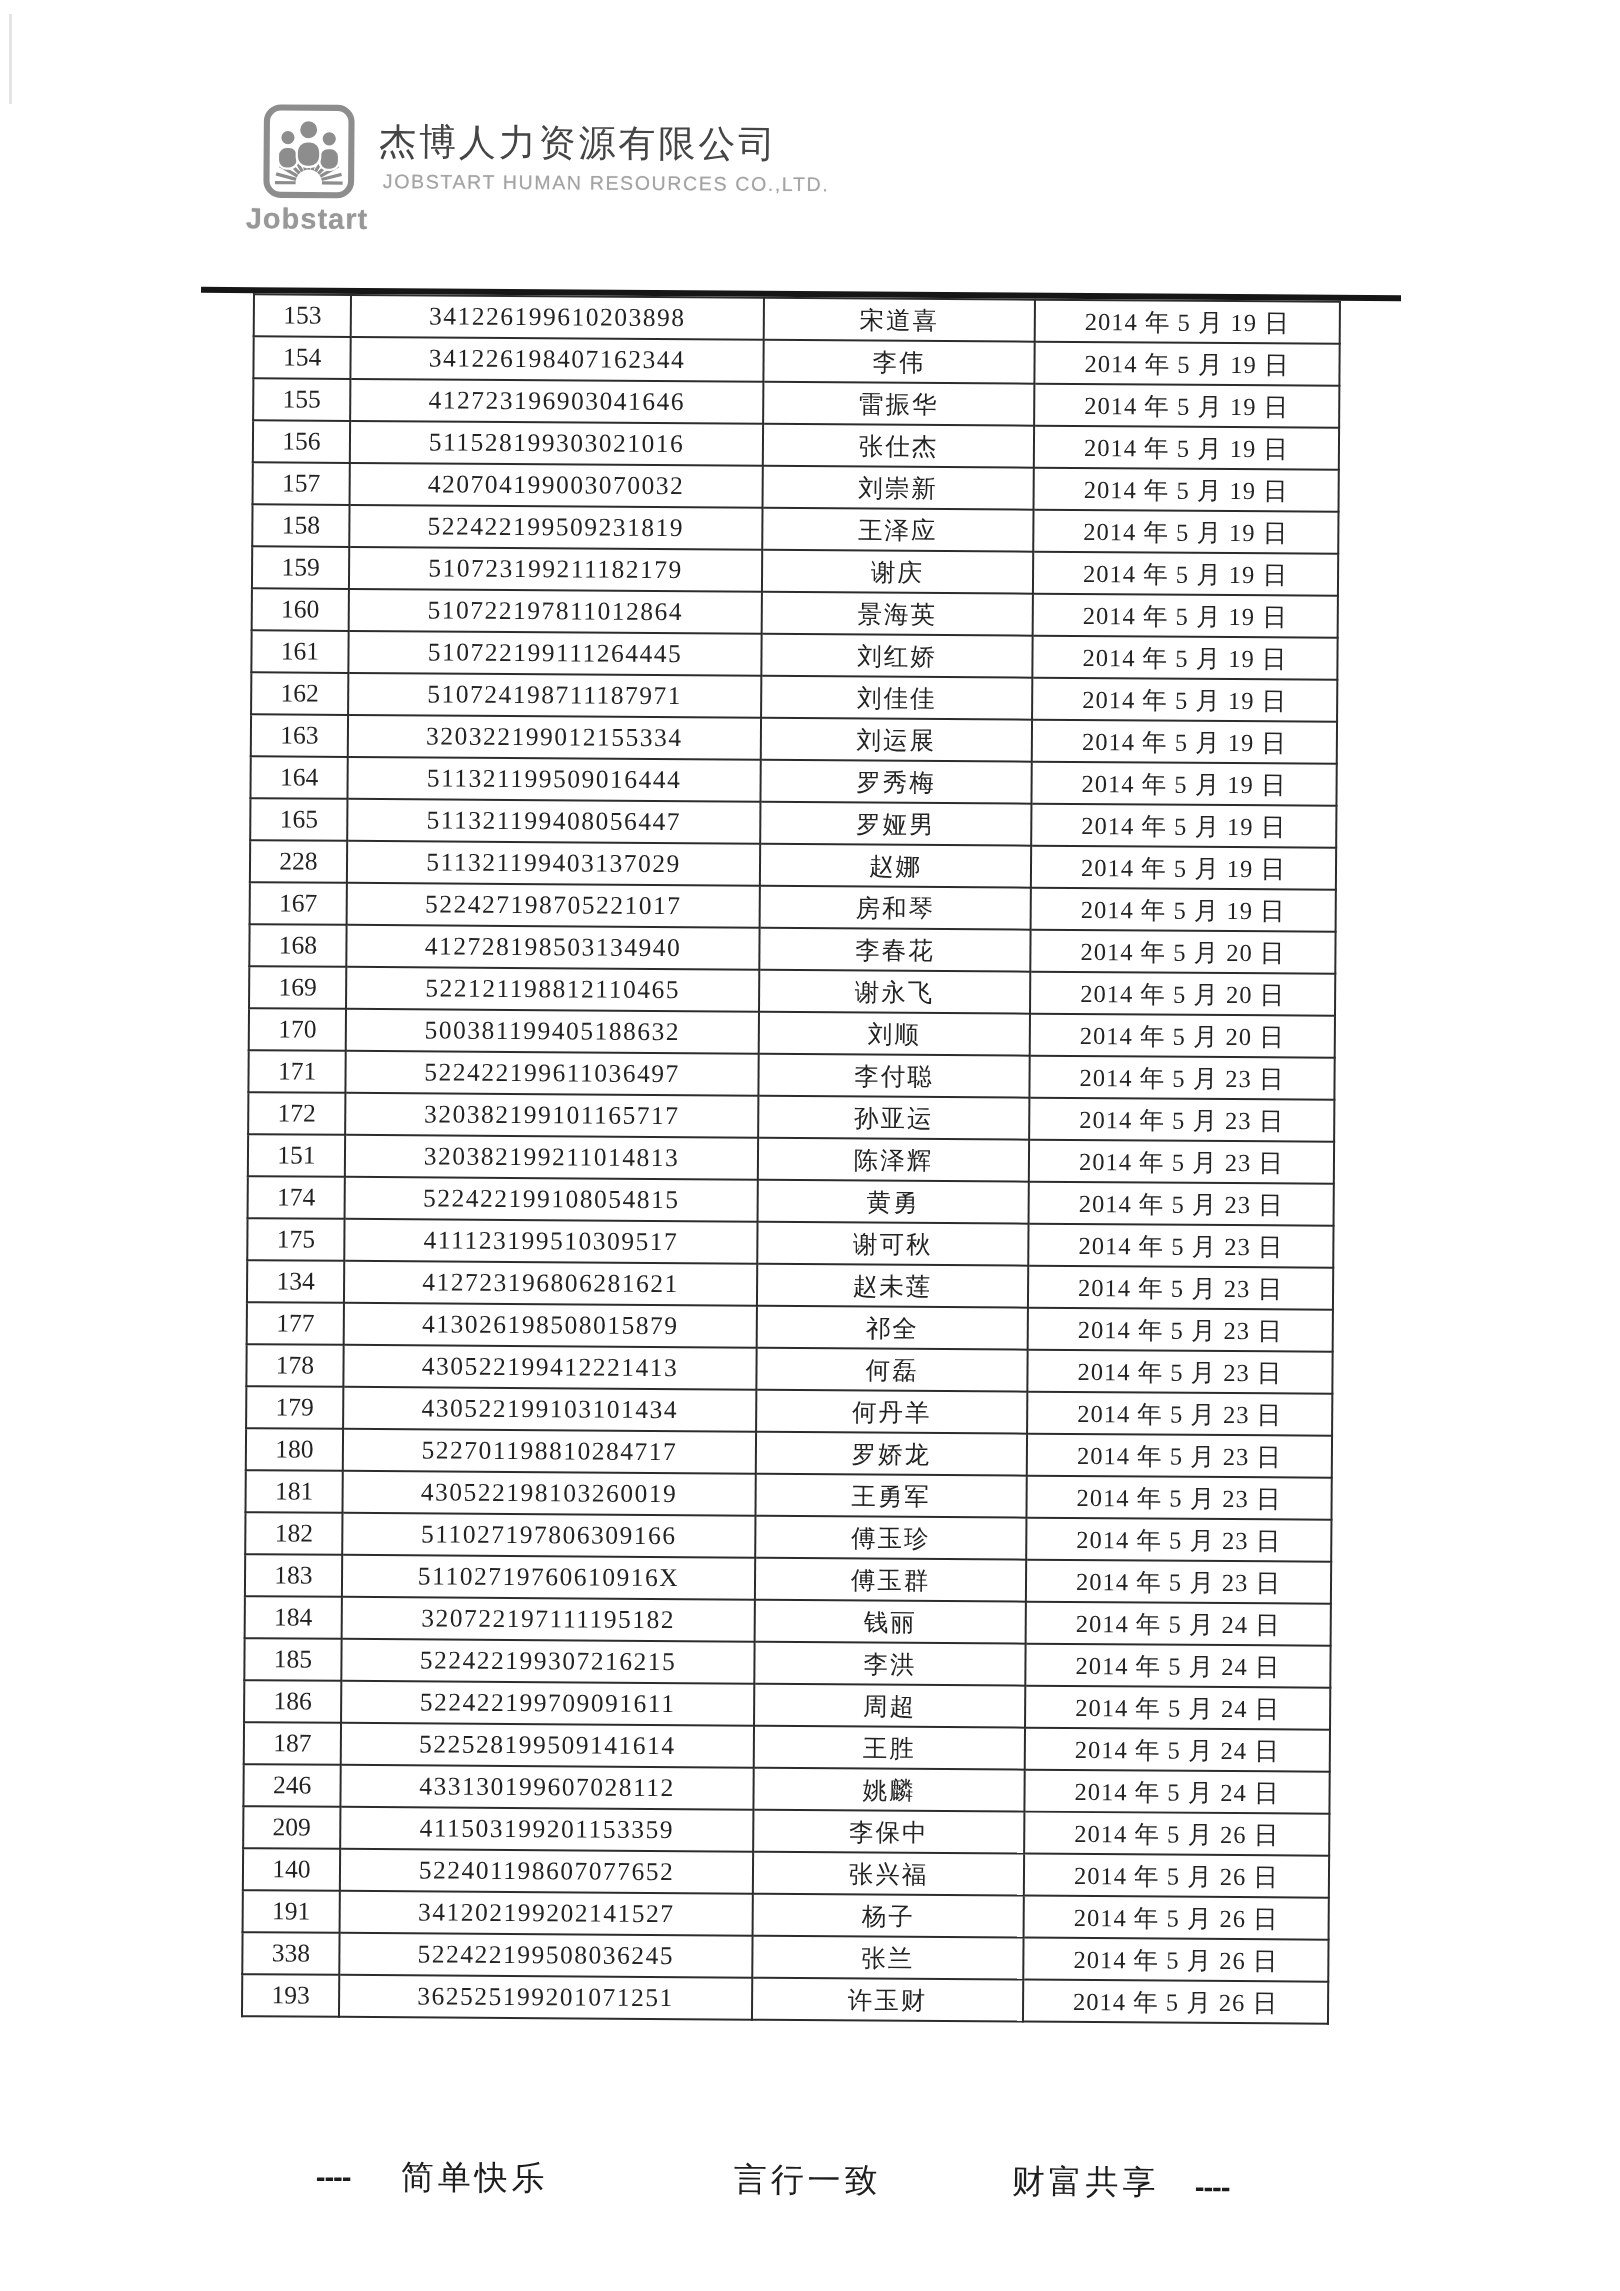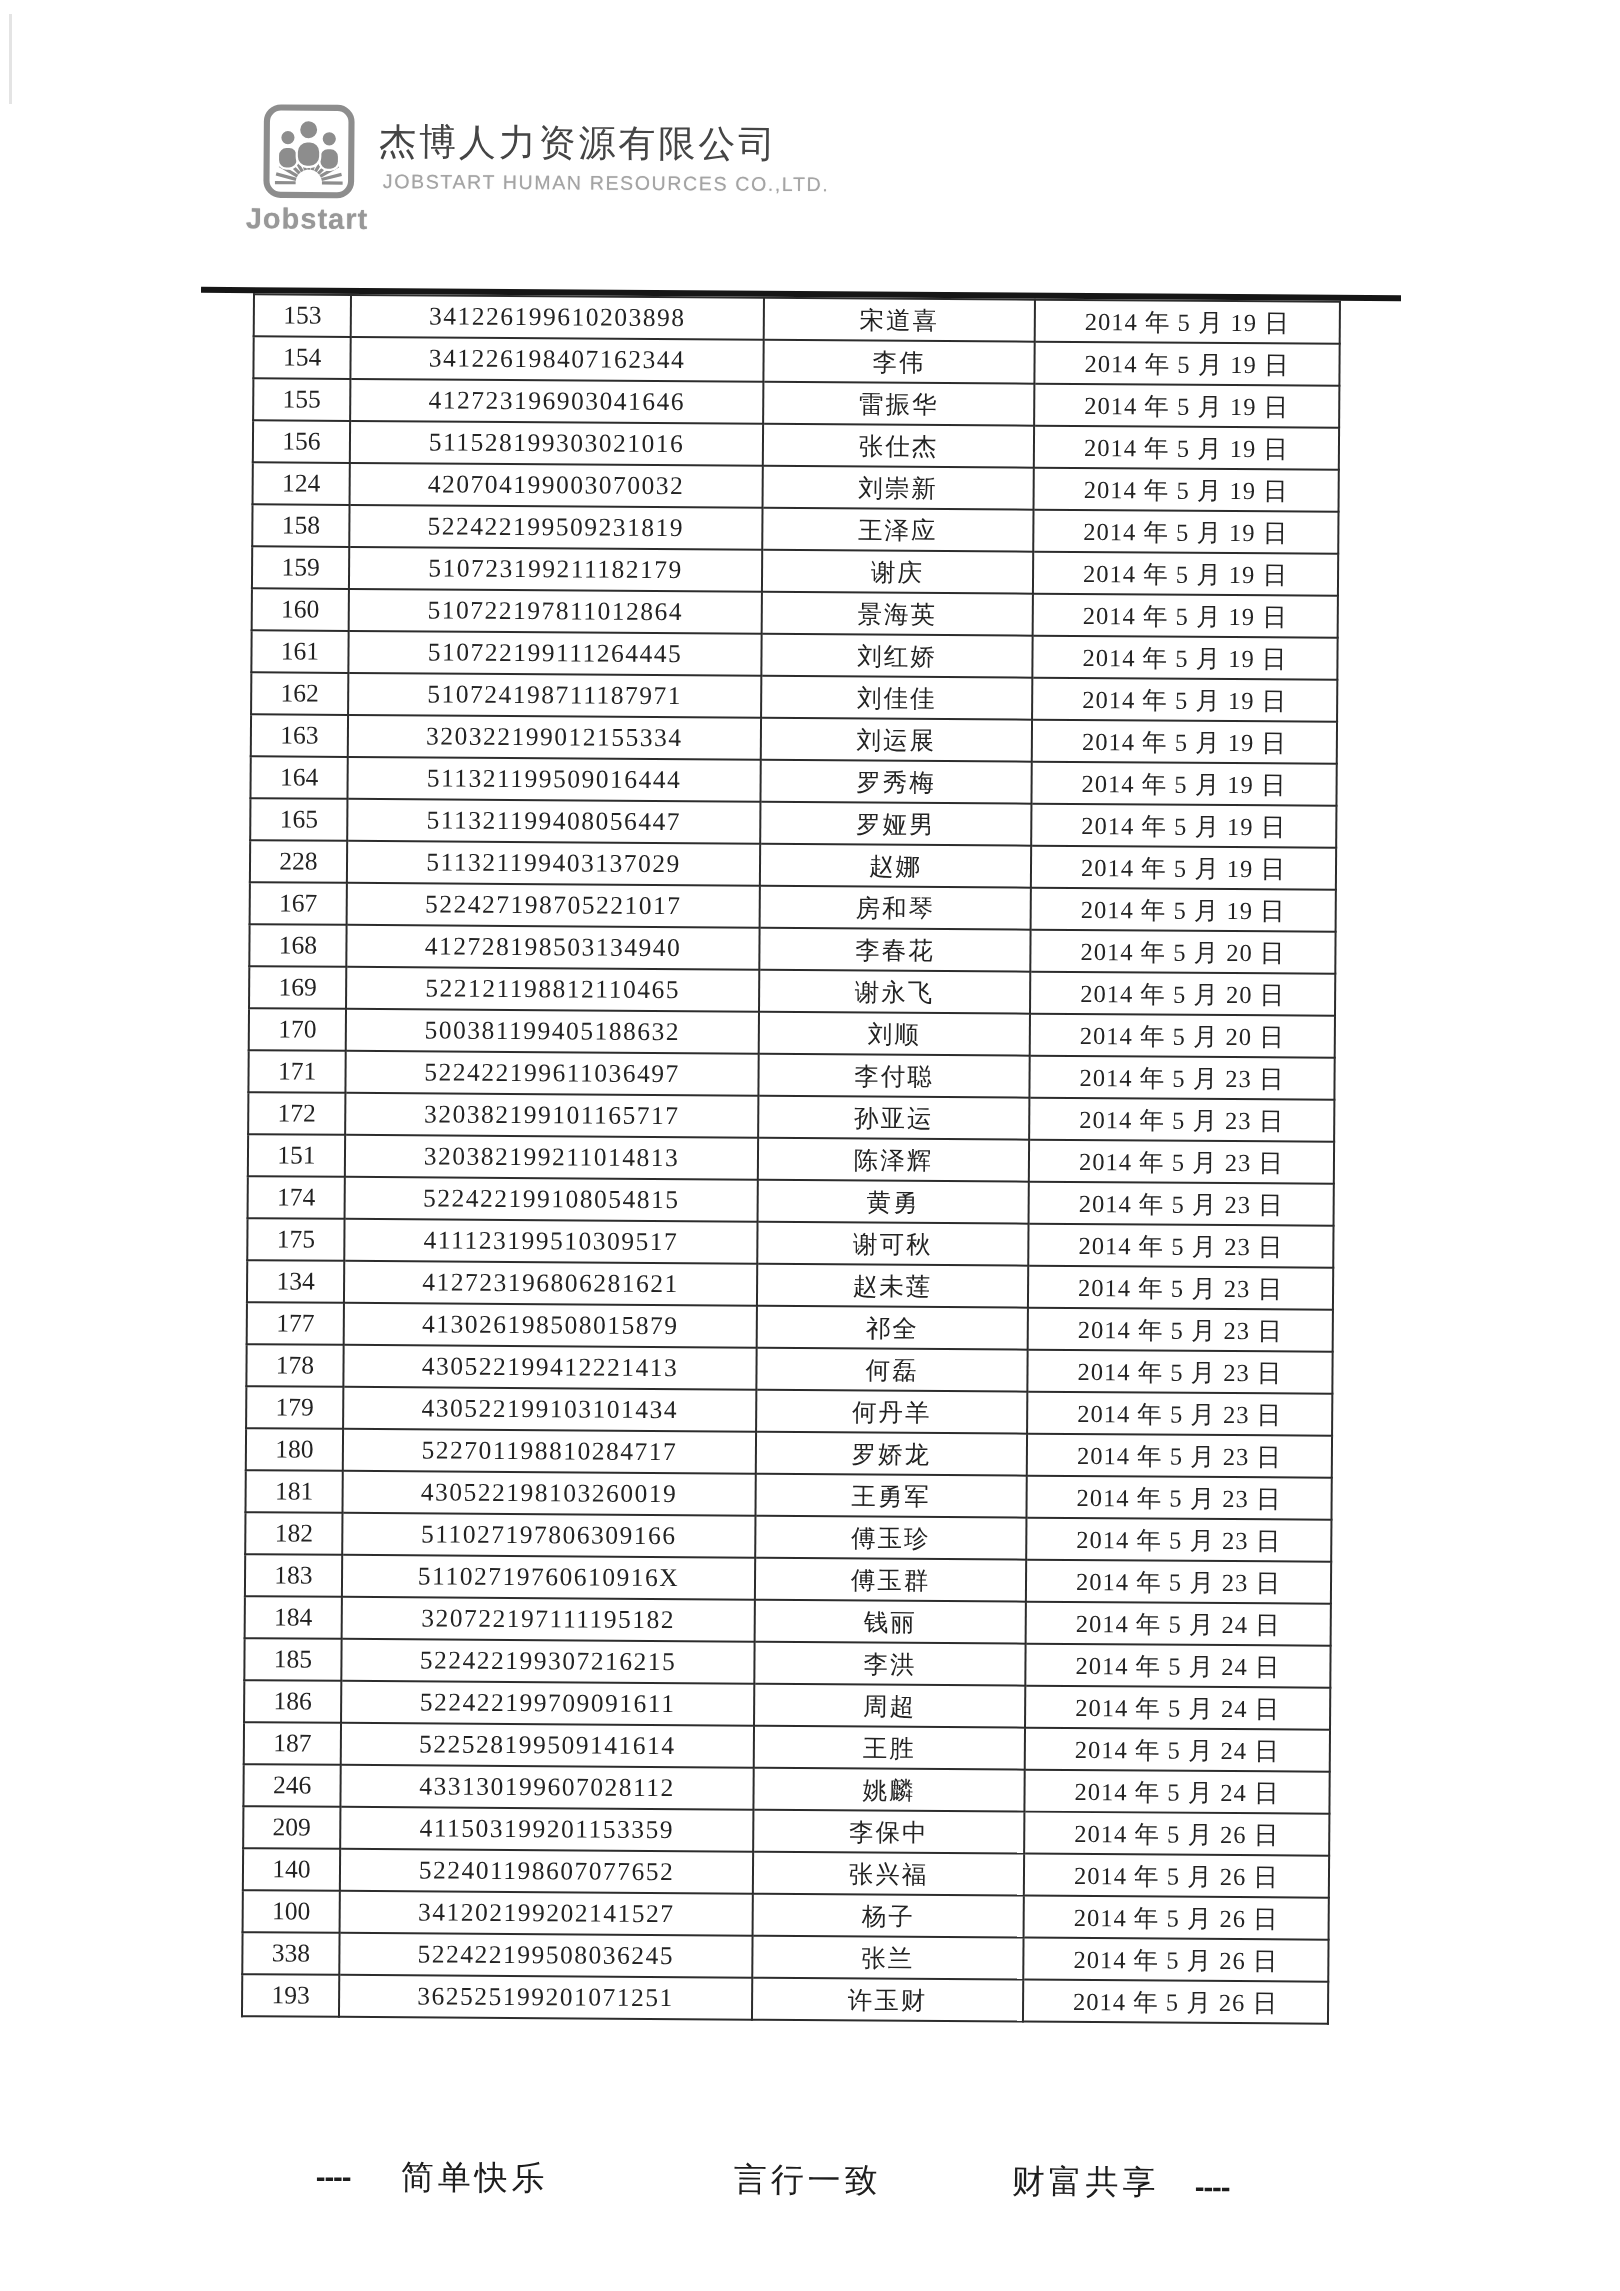--- a/index.html
+++ b/index.html
@@ -138,21 +138,21 @@
     <td class="c-name">雷振华</td>
     <td class="c-date">2014 年 5 月 19 日</td>
   </tr>
             <tr>
     <td class="c-no">156</td>
     <td class="c-id">511528199303021016</td>
     <td class="c-name">张仕杰</td>
     <td class="c-date">2014 年 5 月 19 日</td>
   </tr>
             <tr>
-    <td class="c-no">124</td>
+    <td class="c-no">157</td>
     <td class="c-id">420704199003070032</td>
     <td class="c-name">刘崇新</td>
     <td class="c-date">2014 年 5 月 19 日</td>
   </tr>
             <tr>
     <td class="c-no">158</td>
     <td class="c-id">522422199509231819</td>
     <td class="c-name">王泽应</td>
     <td class="c-date">2014 年 5 月 19 日</td>
   </tr>
@@ -342,21 +342,21 @@
     <td class="c-name">李保中</td>
     <td class="c-date">2014 年 5 月 26 日</td>
   </tr>
             <tr>
     <td class="c-no">140</td>
     <td class="c-id">522401198607077652</td>
     <td class="c-name">张兴福</td>
     <td class="c-date">2014 年 5 月 26 日</td>
   </tr>
             <tr>
-    <td class="c-no">100</td>
+    <td class="c-no">191</td>
     <td class="c-id">341202199202141527</td>
     <td class="c-name">杨子</td>
     <td class="c-date">2014 年 5 月 26 日</td>
   </tr>
             <tr>
     <td class="c-no">338</td>
     <td class="c-id">522422199508036245</td>
     <td class="c-name">张兰</td>
     <td class="c-date">2014 年 5 月 26 日</td>
   </tr>

